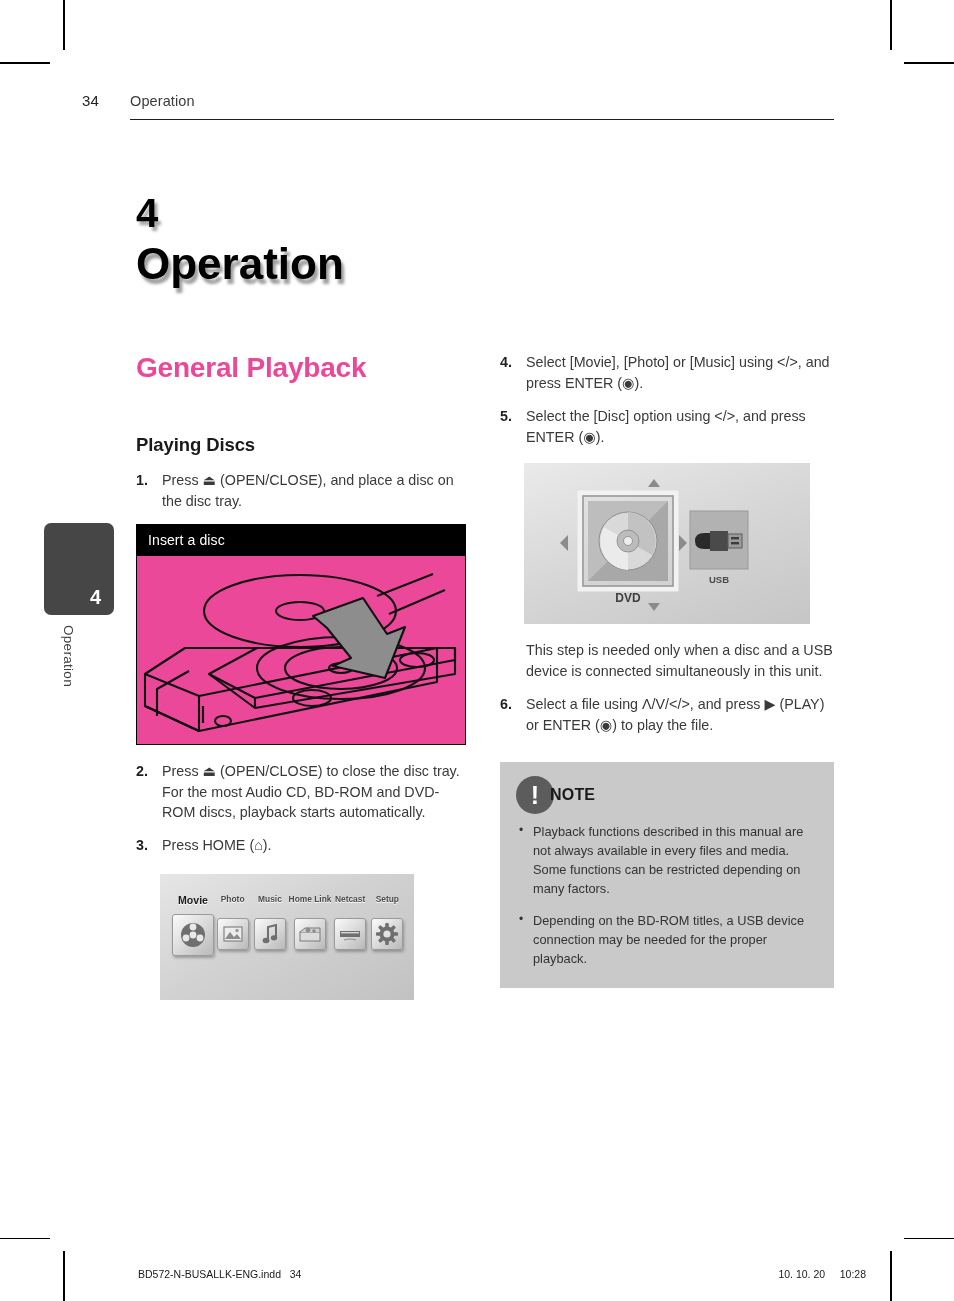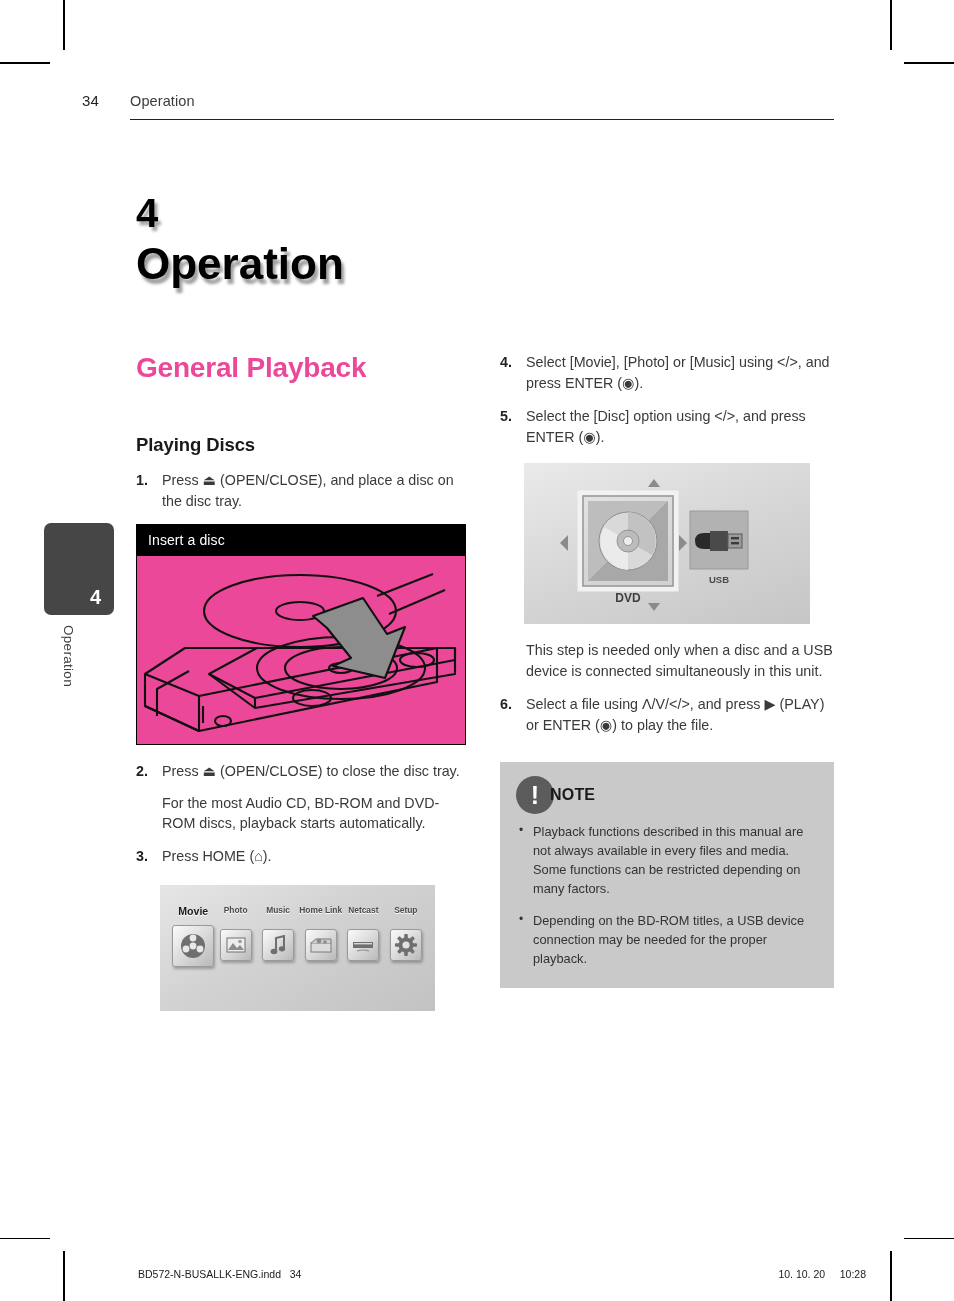--- a/index.html
+++ b/index.html
@@ -145,21 +145,21 @@
   }
   .step .marker {
     position: absolute;
     left: 0;
     top: 0;
     font-weight: bold;
     color: #231f20;
     font-size: 14.3px;
   }
   .step p { margin: 0; }
-  .step p + p { margin-top: 11px; }
+  .step p + p { }
   .plain-para {
     font-size: 14.3px;
     line-height: 1.46;
     color: #3a3a3a;
     margin: 0 0 12px 26px;
   }
 
   
   .fig-disc {
     margin-top: 4px;
@@ -178,21 +178,21 @@
   .fig-disc .art {
     height: 188px;
     position: relative;
     overflow: hidden;
   }
   .fig-disc .art svg { display: block; }
 
   
   .fig-home {
     margin: 18px 0 0 24px;
-    width: 275px;
+    width: 254px;
     height: 126px;
     background: linear-gradient(150deg,#e6e6e6 0%,#d2d2d2 45%,#c2c2c2 100%);
     position: relative;
     overflow: hidden;
   }
   .hm-row {
     position: absolute;
     left: 12px;
     right: 8px;
     top: 20px;

